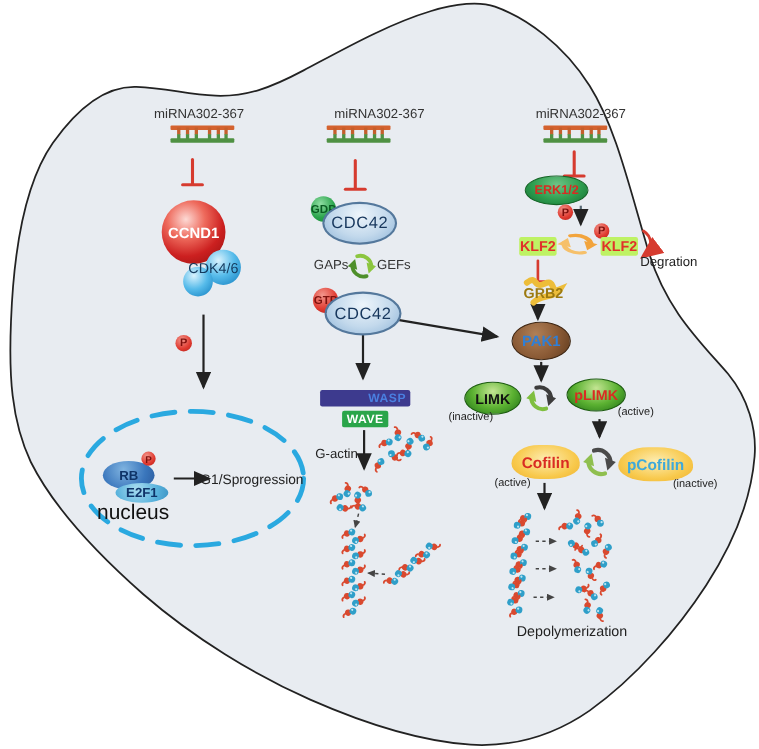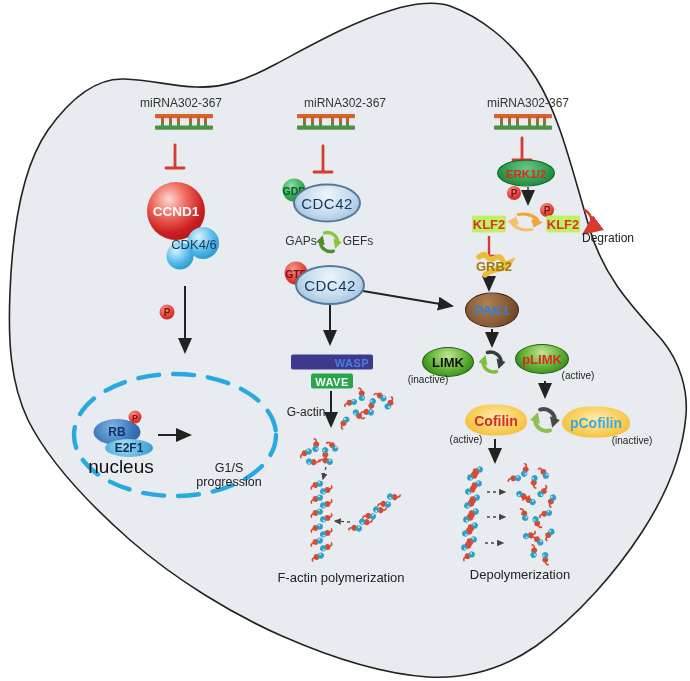--- a/index.html
+++ b/index.html
@@ -282,43 +282,42 @@
   <div class="abs pdot" style="left:167px;top:312px;width:15px;height:15px;">P</div>
 
   <div class="abs rb" style="left:117px;top:432px;width:47px;height:26px;">
     <span>RB</span>
   </div>
   <div class="abs pdot" style="left:135px;top:417px;width:13px;height:13px;font-size:9px;">P</div>
   <div class="abs e2f1" style="left:129px;top:448px;width:48px;height:18px;">
     <span>E2F1</span>
   </div>
   <div class="abs nucleus-lbl" style="left:121px;top:467px;">nucleus</div>
-  <div class="abs twoline" style="left:229px;top:436px;flex-direction:column;margin-top:39px;">
+  <div class="abs twoline" style="left:229px;top:436px;">
     <div>G1/S</div>
     <div>progression</div>
   </div>
 
   <div class="abs lbl" style="left:345px;top:103px;">miRNA302-367</div>
   <div class="abs gdp" style="left:294px;top:190px;width:23px;height:23px;">GDP</div>
   <div class="abs cdc42" style="left:327px;top:203px;width:64px;height:35px;">
     <span>CDC42</span>
   </div>
   <div class="abs lbl" style="left:301px;top:241px;">GAPs</div>
   <div class="abs lbl" style="left:358px;top:241px;">GEFs</div>
   <div class="abs gtp" style="left:296px;top:273px;width:23px;height:23px;">GTP</div>
   <div class="abs cdc42" style="left:330px;top:285px;width:66px;height:36px;">
     <span>CDC42</span>
   </div>
   <div class="abs waspbox" style="left:332px;top:362px;width:42px;height:15px;">WASP</div>
   <div class="abs wavebox" style="left:332px;top:381px;width:42px;height:15px;">WAVE</div>
   <div class="abs" style="left:306px;top:412px;font-size:12px;color:#222;">G-actin</div>
-  <div class="abs caption" style="left:341px;top:577px;">F-actin polymerization</div>
 
   <div class="abs lbl" style="left:528px;top:103px;">miRNA302-367</div>
-  <div class="abs kinase" style="left:526px;top:173px;width:56px;height:25px;text-align:center;">ERK1/2</div>
+  <div class="abs kinase" style="left:506px;top:173px;width:56px;height:25px;text-align:center;">ERK1/2</div>
   <div class="abs pdot" style="left:514px;top:193px;width:14px;height:14px;">P</div>
   <div class="abs klf2box" style="left:489px;top:224px;width:34px;height:17px;">KLF2</div>
   <div class="abs pdot" style="left:547px;top:210px;width:14px;height:14px;">P</div>
   <div class="abs klf2box" style="left:563px;top:224px;width:34px;height:17px;">KLF2</div>
   <div class="abs" style="left:608px;top:238px;font-size:12px;color:#222;">Degration</div>
   <div class="abs grb2txt" style="left:494px;top:266px;">GRB2</div>
   <div class="abs pak1" style="left:492px;top:310px;width:52px;height:33px;">PAK1</div>
   <div class="abs limk" style="left:448px;top:362px;width:50px;height:28px;color:#111;">LIMK</div>
   <div class="abs small" style="left:428px;top:379px;">(inactive)</div>
   <div class="abs limk" style="left:542px;top:359px;width:52px;height:28px;color:#d92b22;">pLIMK</div>

